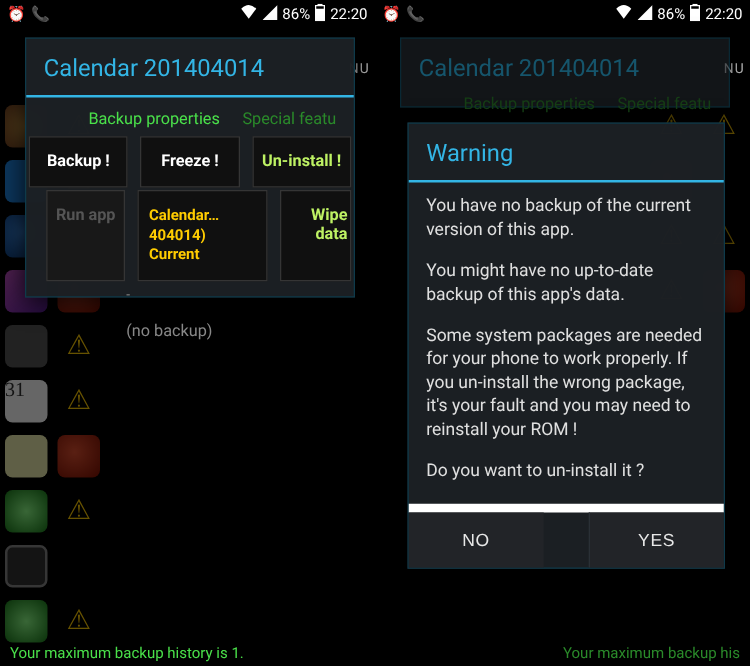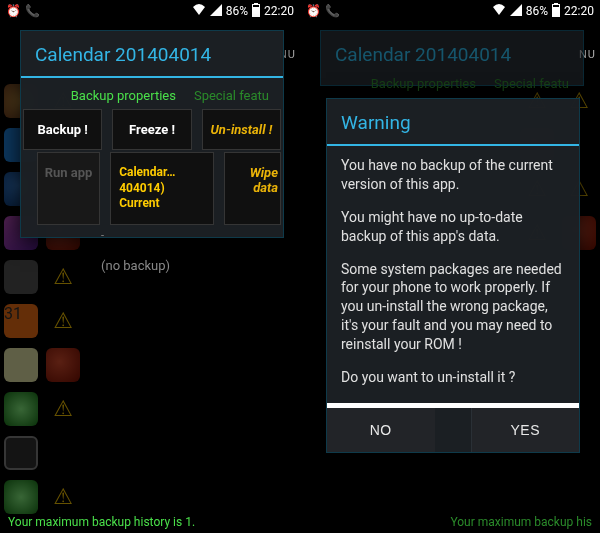--- a/index.html
+++ b/index.html
@@ -51,21 +51,21 @@
     opacity: 0.4;
   }
   .bg-icons .b {
     width: 34px; height: 34px; border-radius: 6px;
     margin: 4px;
   }
   .b2 { background: #1e88e5; }
   .b3 { background: radial-gradient(circle at 40% 40%, #3a88e0, #0a3a7a); }
   .b4 { background: linear-gradient(135deg,#c050c0,#6020a0); }
   .b5 { background: #555; }
-  .b6 { background: #f97316; color:#333;border-radius:4px;}
+  .b6 { background: #ffffff; color:#333;border-radius:4px;font-family:Liberation Serif, serif;}
   .b7 { background: #eeeeb0; border-radius: 6px; }
   .b8 { background: radial-gradient(circle,#8eff88,#1a7a1a); border-radius: 50%; }
   .b9 { background: #333; border: 2px solid #888; border-radius: 50%; }
   .b10{ background: radial-gradient(circle,#c94,#742); }
   .bwarn{ background: none; color:#fc0; font-size:22px; text-align:center; line-height:34px;}
   .bgrump{ background: radial-gradient(circle at 40% 40%,#e05030,#801000); border-radius:50%;}
 
   .footer-note {
     position: absolute;
     left: 8px; bottom: 4px;
@@ -108,42 +108,42 @@
   .abtn {
     flex: 1;
     background: #101010;
     border: 1px solid #353535;
     text-align: center;
     padding: 12px 2px;
     font-size: 13px;
     font-weight: 700;
     color: #fff;
   }
-  .abtn.red { color: #eab308; font-style: italic; }
+  .abtn.red { color: #bef264; }
   .abtn.disabled { color: #555; background: #181818; }
   .abtn.wide { flex: 2; text-align: left; padding-left: 8px;}
   .abtn.wide .yel { color: #ffcc00; font-weight: 700; font-size: 12px; display:block; line-height:1.3;}
   .nobackup {
     color: #888; font-size: 13px;
     padding: 16px 0 0 80px;
   }
   .dot {
     color: #888; font-size: 11px; padding: 4px 0 0 80px;
   }
 
   .warn-body {
     color: #e0e0e0;
     font-size: 14px;
     line-height: 1.35;
     padding: 10px 14px 12px;
   }
   .warn-body p { margin-bottom: 14px; }
   .dialog-actions {
     display: flex;
-    border-top: 5px solid #ffffff;
+    border-top: 7px solid #ffffff;
     gap: 36px;
   }
   .dialog-actions .dbtn {
     flex: 1;
     text-align: center;
     padding: 14px 0;
     color: #e8e8e8;
     font-size: 14px;
     background: #222428;
     border: none;

